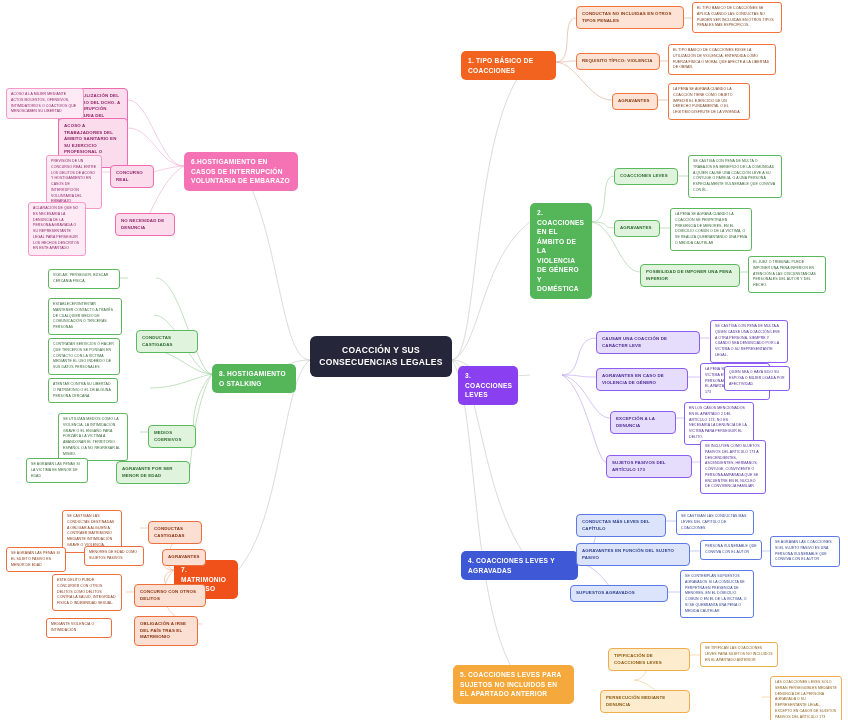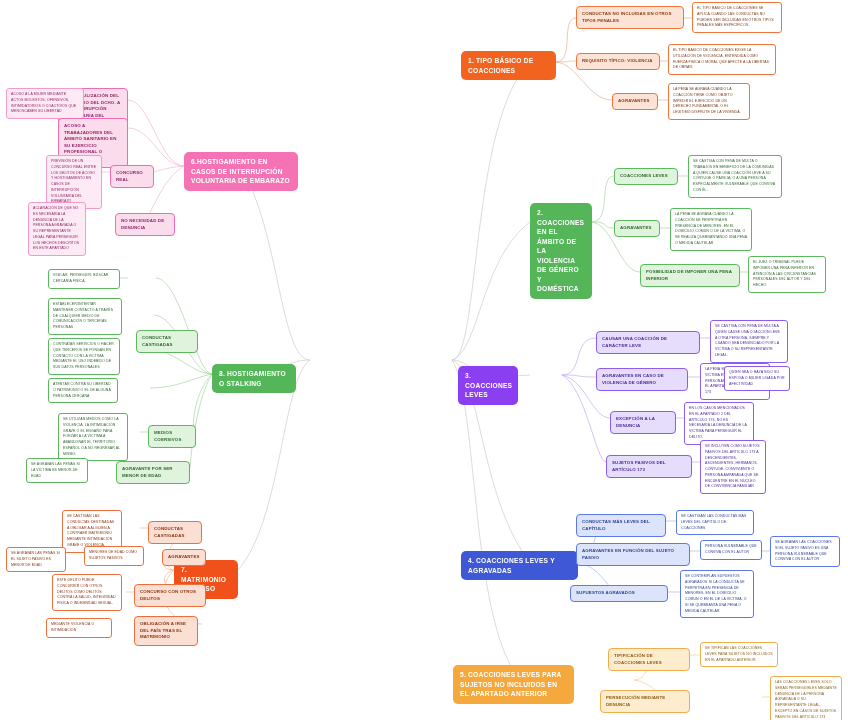--- a/index.html
+++ b/index.html
@@ -140,20 +140,23 @@
       <path d="M174,570 C158,570 160,556 188,556"></path>
       <path d="M174,570 C158,574 162,592 186,592"></path>
       <path d="M174,570 C158,584 158,624 202,624"></path>
       <path d="M148,528 L140,528"></path>
         <path d="M134,556 L126,556"></path>
       <path d="M134,592 L126,592"></path>
         <path d="M154,624 L146,624"></path>
     </g>
   </svg>
 
+  <div class="node central" style="left:310px;top:336px;width:142px;">
+    <span>COACCIÓN Y SUS CONSECUENCIAS LEGALES</span>
+  </div>
 
   <div class="c-orange">
     <div class="node main" style="left:461px;top:51px;width:95px;">
       <span>1. TIPO BÁSICO DE COACCIONES</span>
     </div>
     <div class="node sub" style="left:576px;top:6px;width:108px;">
       <span>CONDUCTAS NO INCLUIDAS EN OTROS TIPOS PENALES</span>
     </div>
     <div class="node leaf" style="left:692px;top:2px;width:90px;">
       <span>EL TIPO BÁSICO DE COACCIONES SE APLICA CUANDO LAS CONDUCTAS NO PUEDEN SER INCLUIDAS EN OTROS TIPOS PENALES MÁS ESPECÍFICOS.</span>

